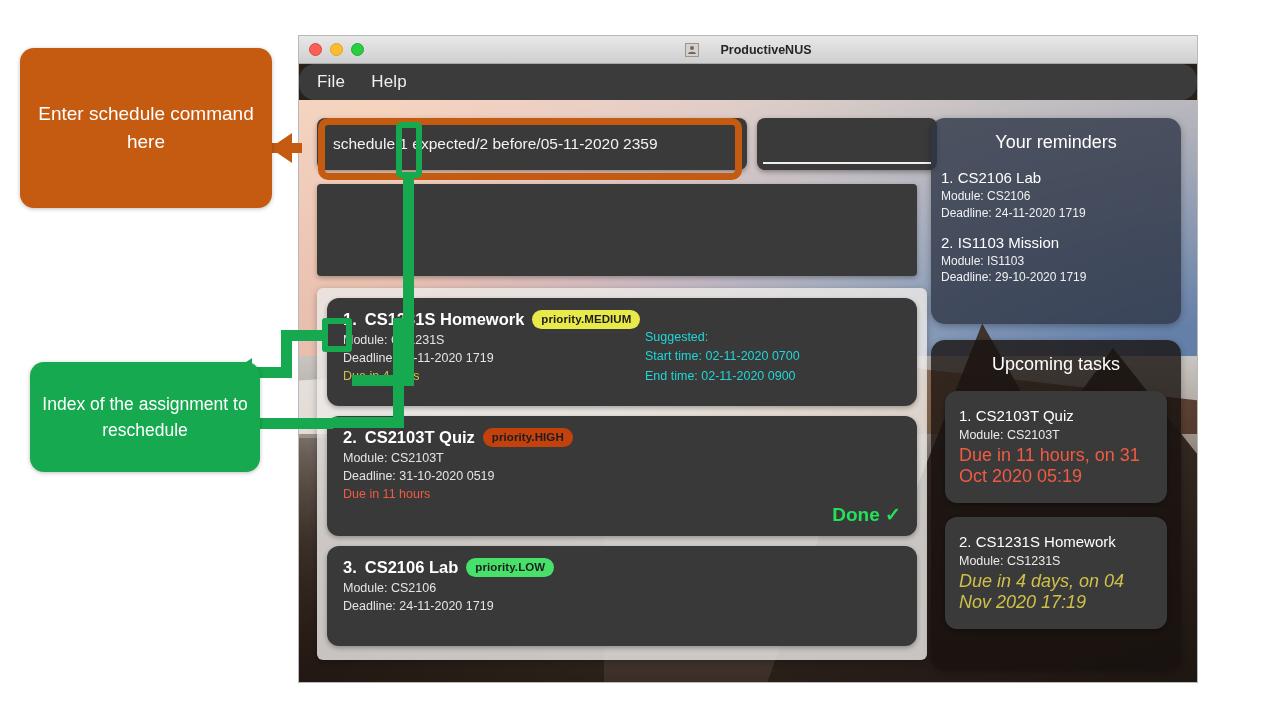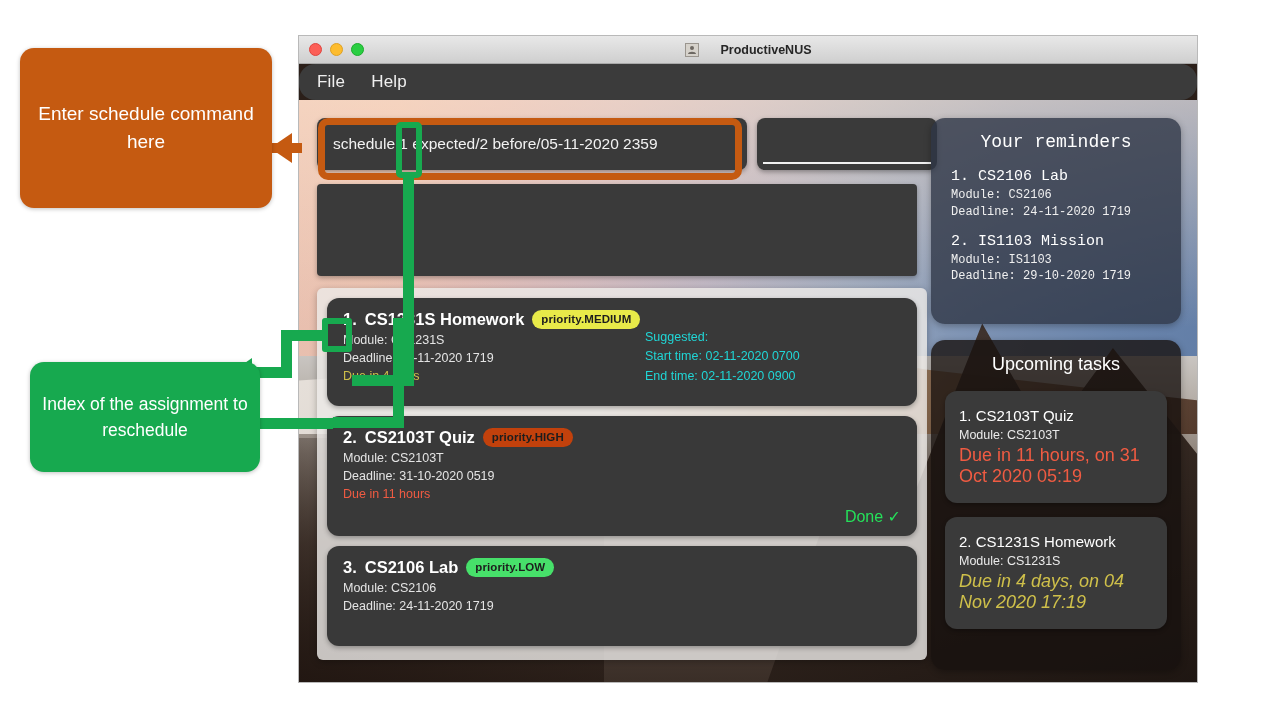--- a/index.html
+++ b/index.html
@@ -147,34 +147,34 @@
     font-family: "Liberation Sans", sans-serif; line-height: 1.25;
   }
   .card-line { font-size: 12.5px; color: #e4e4e4; margin-top: 4px; }
   .card-due  { font-size: 12.5px; margin-top: 4px; }
   .suggested {
     position: absolute; left: 318px; top: 30px;
     font-size: 12.5px; color: #20d6d6; line-height: 1.55;
   }
   .done-tag {
     position: absolute; right: 16px; bottom: 10px;
-    font-size: 16px; color: #25e05a; font-weight: 400;
+    font-size: 19px; color: #25e05a; font-weight: 700;
   }
 
   
   #right-col {
     position: absolute; right: 16px; top: 18px;
     width: 250px; height: calc(100% - 30px);
     display: flex; flex-direction: column; gap: 16px;
   }
   .side-panel {
     border-radius: 14px; overflow: hidden; position: relative;
     box-shadow: 0 2px 7px rgba(0,0,0,.3);
   }
-  #reminders-panel { height: 206px; background: rgba(46,54,70,.80); padding: 14px 20px 0; font-family: Liberation Mono, monospace; }
+  #reminders-panel { height: 206px; background: rgba(46,54,70,.80); padding: 14px 10px 0; }
   #upcoming-panel  { flex: 1; background: rgba(24,18,15,.80); padding: 14px 14px 0; }
   .panel-title {
     text-align: center; color: #ffffff; font-size: 18px; font-weight: 400;
     margin-bottom: 16px;
   }
   .reminder-item { color: #fff; margin-bottom: 12px; }
   .reminder-head { font-size: 15px; font-weight: 400; margin-bottom: 2px; }
   .reminder-sub  { font-size: 12px; color: #f0f0f0; line-height: 1.4; }
   .upcoming-card {
     background: #3a3a3a; border-radius: 12px; padding: 16px 14px;

